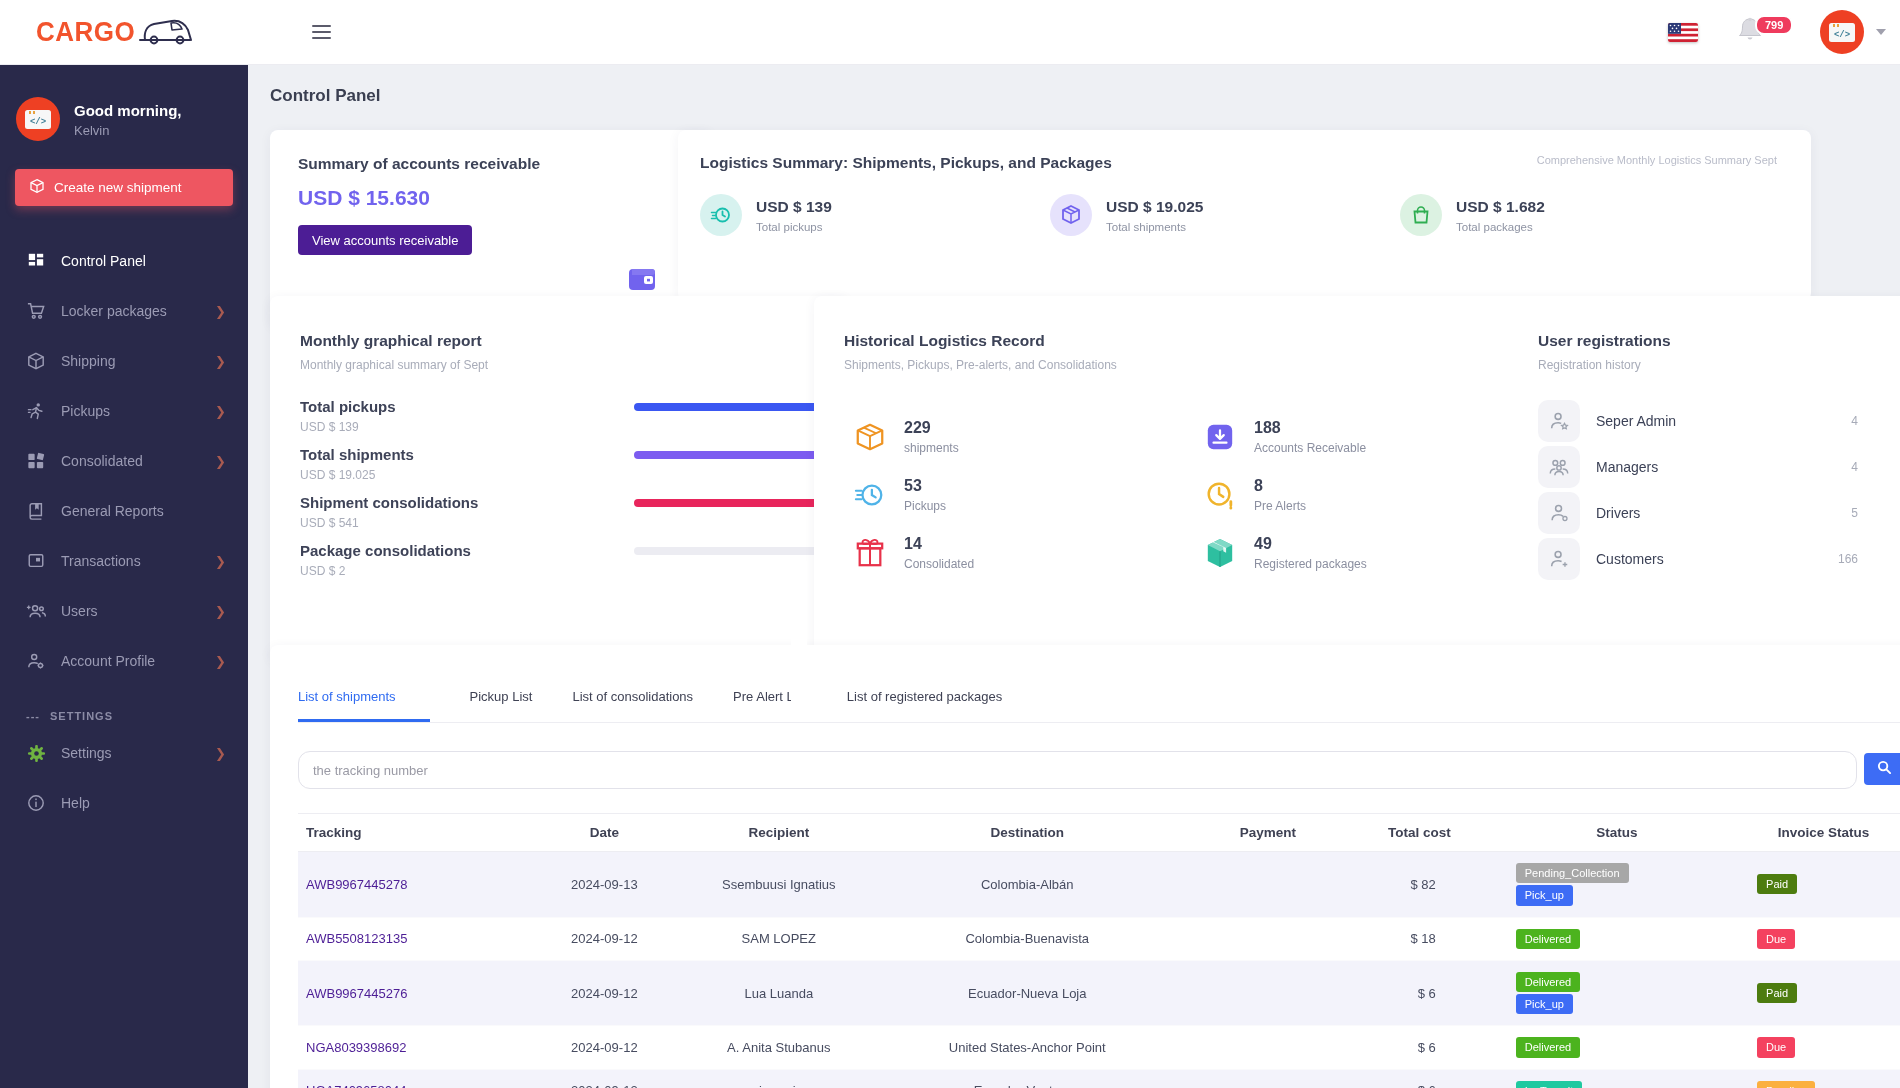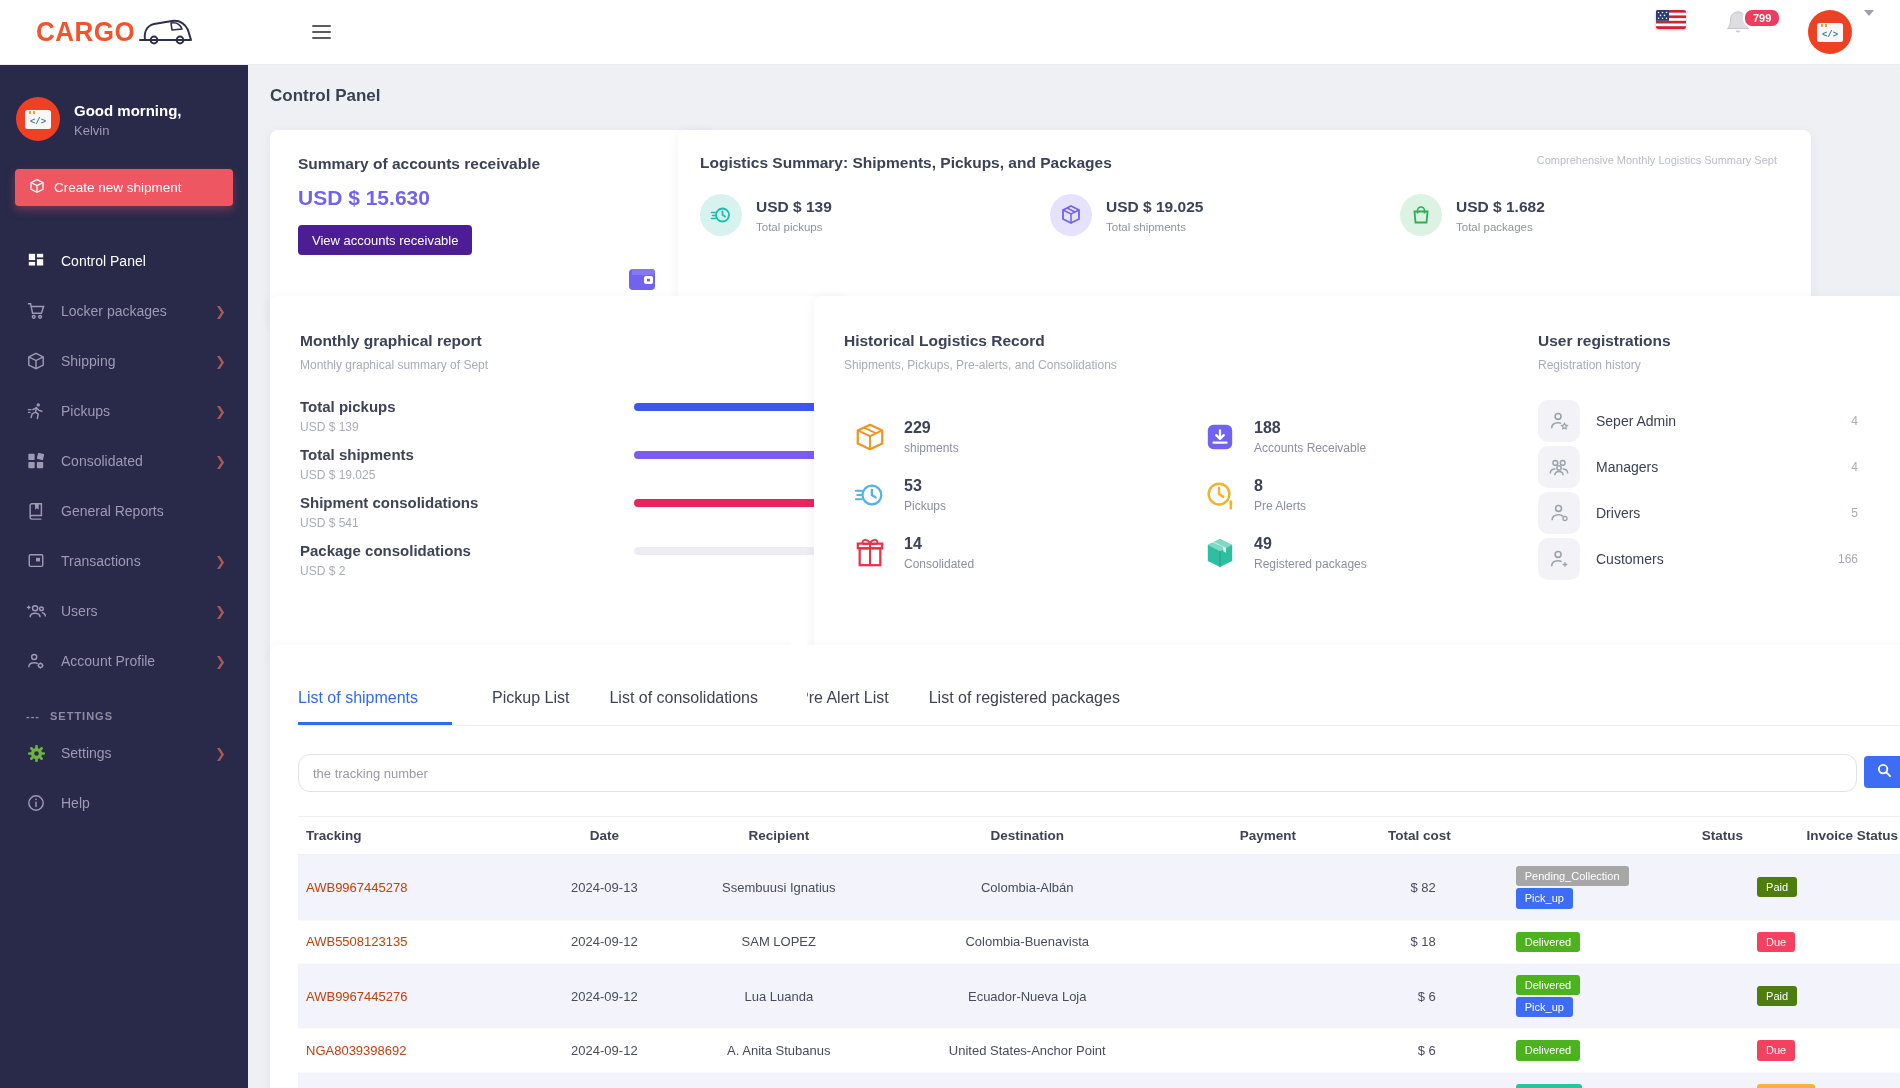--- a/index.html
+++ b/index.html
@@ -5,21 +5,21 @@
   html,body{margin:0;padding:0}
   body{font-family:"Liberation Sans","DejaVu Sans",sans-serif;-webkit-font-smoothing:antialiased}
   .app{position:relative;width:1900px;height:1088px;background:#eef0f4;overflow:hidden}
 
   
   .topbar{position:absolute;top:0;left:0;width:1900px;height:64px;background:#fff;border-bottom:1px solid #ececf1;display:flex;align-items:center;z-index:5}
   .logo-area{width:248px;display:flex;align-items:center;padding-left:36px;gap:2px}
   .logo-text{font-size:26px;font-weight:900;color:#f2542d;letter-spacing:.5px;transform:scaleY(1.05)}
   .hamburger{margin-left:28px;cursor:pointer;display:flex;flex-direction:column;gap:4px}
   .hamburger span{display:block;width:19px;height:2px;background:#5b5b6b;border-radius:1px}
-  .top-right{margin-left:auto;display:flex;padding-right:26px}
+  .top-right{margin-left:auto;display:flex;align-items:center;padding-right:14px}
   .flag{width:30px;height:19px;border-radius:2px;overflow:hidden;box-shadow:0 1px 3px rgba(0,0,0,.25);margin-right:40px}
   .bell-wrap{position:relative;margin-right:58px}
   .notif-badge{position:absolute;left:17px;top:-2px;background:#ef3b5d;color:#fff;font-size:11px;font-weight:700;padding:2px 8px;border-radius:9px;border:2px solid #fff}
   .avatar{width:44px;height:44px;border-radius:50%;background:#ee4023;display:flex;align-items:center;justify-content:center}
   .avatar .win{width:26px;height:19px;background:#f7f7f7;border-radius:2.5px;position:relative;display:flex;align-items:flex-end;justify-content:center}
   .avatar .win::before{content:"";position:absolute;top:1.5px;left:3px;width:9px;height:3px;background:radial-gradient(circle 1.4px,#e8a13c 1.4px,transparent 1.5px) 0 0/4px 3px}
   .avatar .code{font-family:"Liberation Mono","DejaVu Sans Mono",monospace;font-size:9px;font-weight:700;color:#3f7f96;margin-bottom:2px}
   .caret{width:0;height:0;border-left:5px solid transparent;border-right:5px solid transparent;border-top:6px solid #a0a0ad;margin-left:12px}
 
   
@@ -78,42 +78,42 @@
   .reg{position:absolute;left:724px;top:36px;width:320px}
   .reg-rows{margin-top:26px}
   .reg-row{display:flex;align-items:center;height:46px;gap:16px}
   .reg-ico{width:42px;height:42px;border-radius:10px;background:#f3f3f7;display:flex;align-items:center;justify-content:center;flex:none}
   .reg-lab{font-size:14px;color:#3c4257}
   .reg-count{margin-left:auto;font-size:12px;color:#a7abb8}
 
   
   #card-table{left:270px;top:645px;width:1606px;height:443px;padding:44px 28px 0 28px}
   .tabs{display:flex;gap:40px;border-bottom:1px solid #ededf2}
-  .tab{font-size:16px;color:#3f4254;padding-bottom:18px;cursor:pointer;white-space:nowrap}
+  .tab{font-size:13px;color:#3f4254;padding-bottom:18px;cursor:pointer;white-space:nowrap}
   .tab.active{color:#2f6bf1;border-bottom:3px solid #2f6bf1;padding-bottom:15px;padding-right:34px}
   .search-row{display:flex;margin-top:28px;gap:7px}
   .search-input{flex:1;height:36px;border:1px solid #e2e2ea;border-radius:12px;padding:0 14px;font-size:13px;font-family:inherit;color:#3f4254;outline:none}
   .search-input::placeholder{color:#9a9aa5}
   .search-btn{width:40px;height:32px;margin-top:2px;background:#3d6cf5;border:none;border-radius:4px;display:flex;align-items:center;justify-content:center;cursor:pointer}
   table{width:100%;border-collapse:collapse;margin-top:24px}
   th{font-size:13.5px;font-weight:700;color:#3f4254;padding:11px 6px;border-top:1px solid #ededf2;border-bottom:1px solid #ededf2}
   td{font-size:13px;color:#474c60;padding:9px 6px;vertical-align:middle}
   tr.striped{background:#f3f3fb}
   tbody tr{border-bottom:1px solid #fafafc}
   .c-track{width:230px;text-align:left;padding-left:8px}
   .c-date{width:150px;text-align:center}
   .c-recip{width:200px;text-align:center}
   .c-dest{width:310px;text-align:center}
   .c-pay{width:120px;text-align:right}
   .c-cost{width:140px;text-align:right;padding-right:55px}
   .c-status{width:240px;text-align:left;padding-left:25px}
   .c-inv{width:150px;text-align:left;padding-left:8px}
-  th.c-status,th.c-inv{text-align:right;padding-left:0}
+  th.c-status,th.c-inv{text-align:center;padding-left:0}
   th.c-cost{padding-right:40px}
-  .track-link{color:#c2410c;cursor:pointer;text-decoration:none}
+  .track-link{color:#4c1d95;cursor:pointer;text-decoration:none}
   .badge{display:inline-block;width:max-content;padding:3px 9px;border-radius:3px;color:#fff;font-size:11px;line-height:1.3;margin:2px 0}
   .badge.block{display:block}
   .b-gray{background:#a7a7a7}.b-blue{background:#3d6cf5}.b-green{background:#4cb31e}
   .b-teal{background:#1fc9a0}.b-paid{background:#4d7c0f}.b-due{background:#f4415f}.b-orange{background:#fbb040}
 
   .float-strip{position:absolute;left:791px;top:556px;width:16px;height:156px;background:#fff;border-radius:8px;z-index:6}
 </style>
 </head>
 <body>
 

